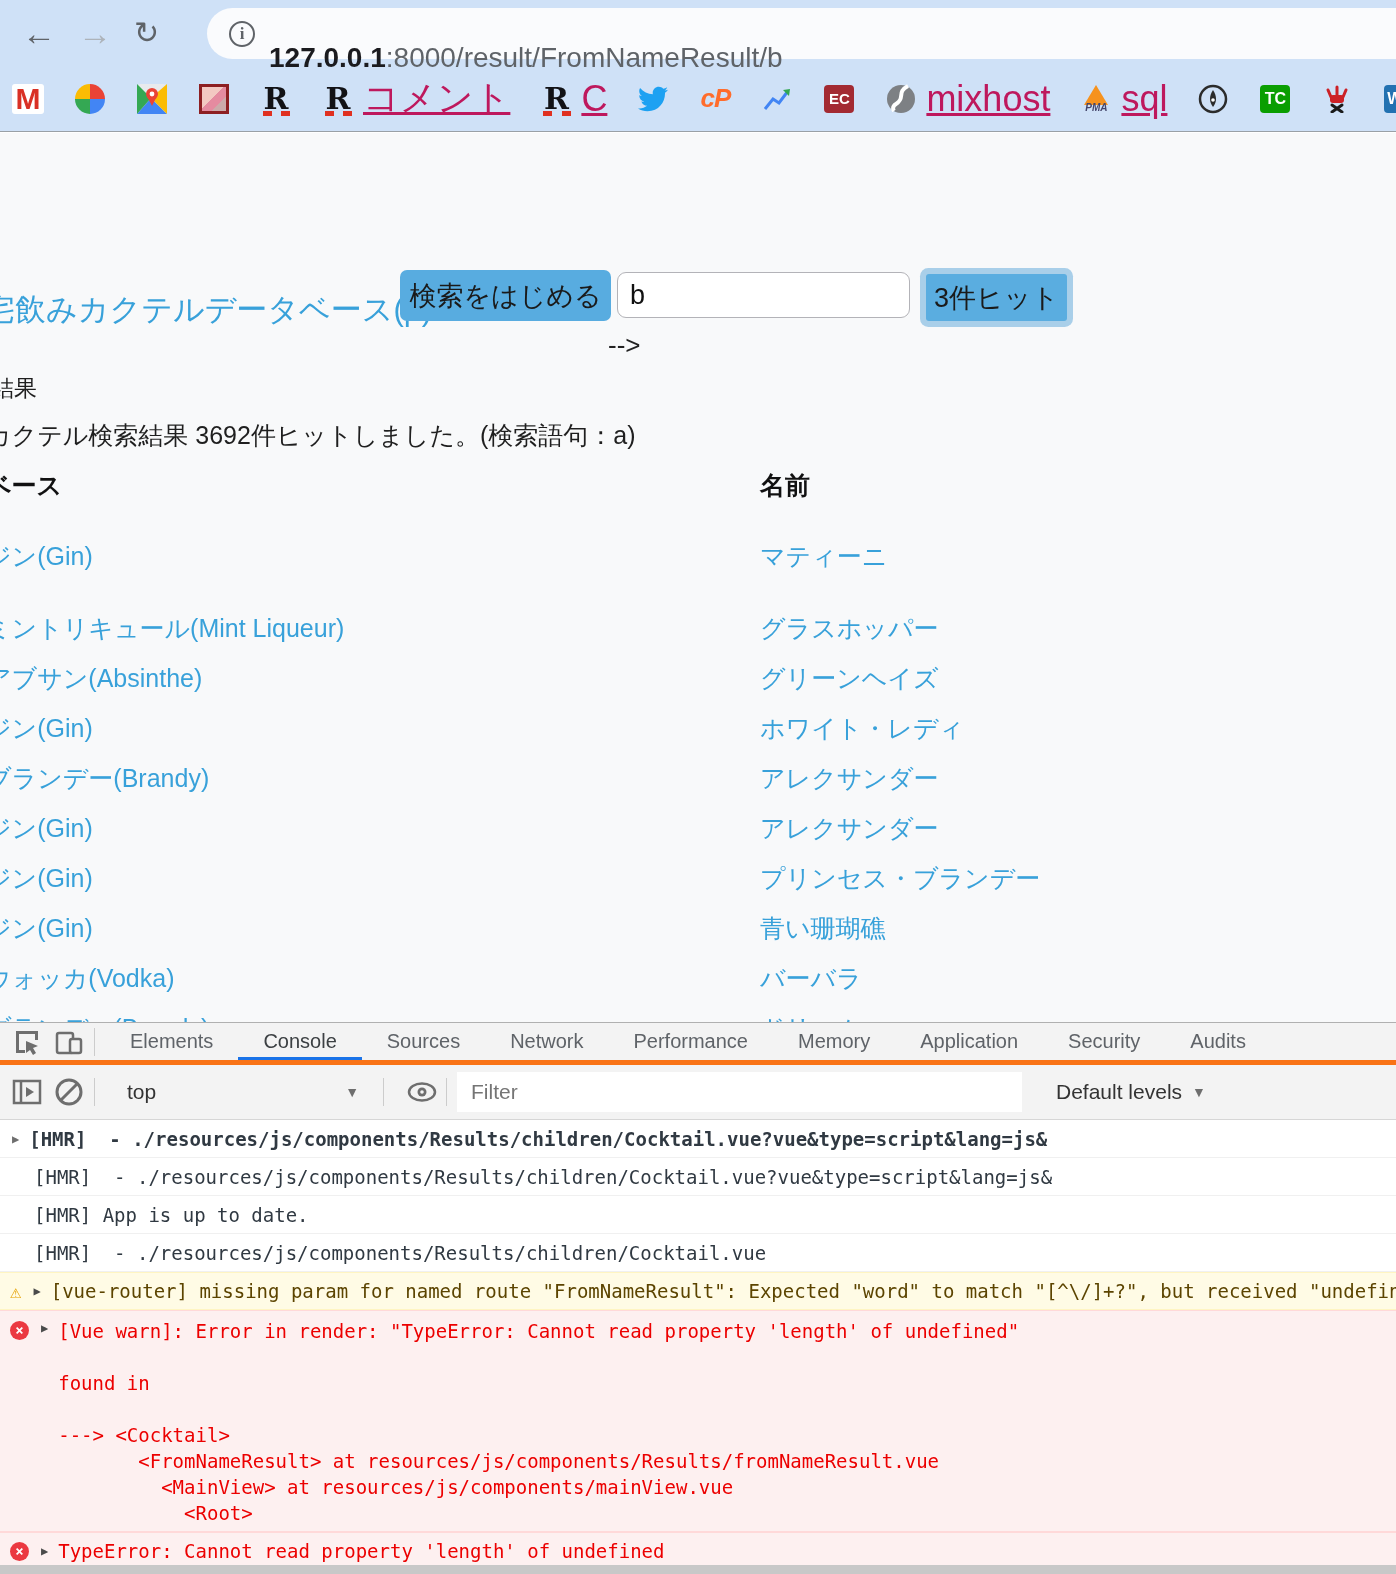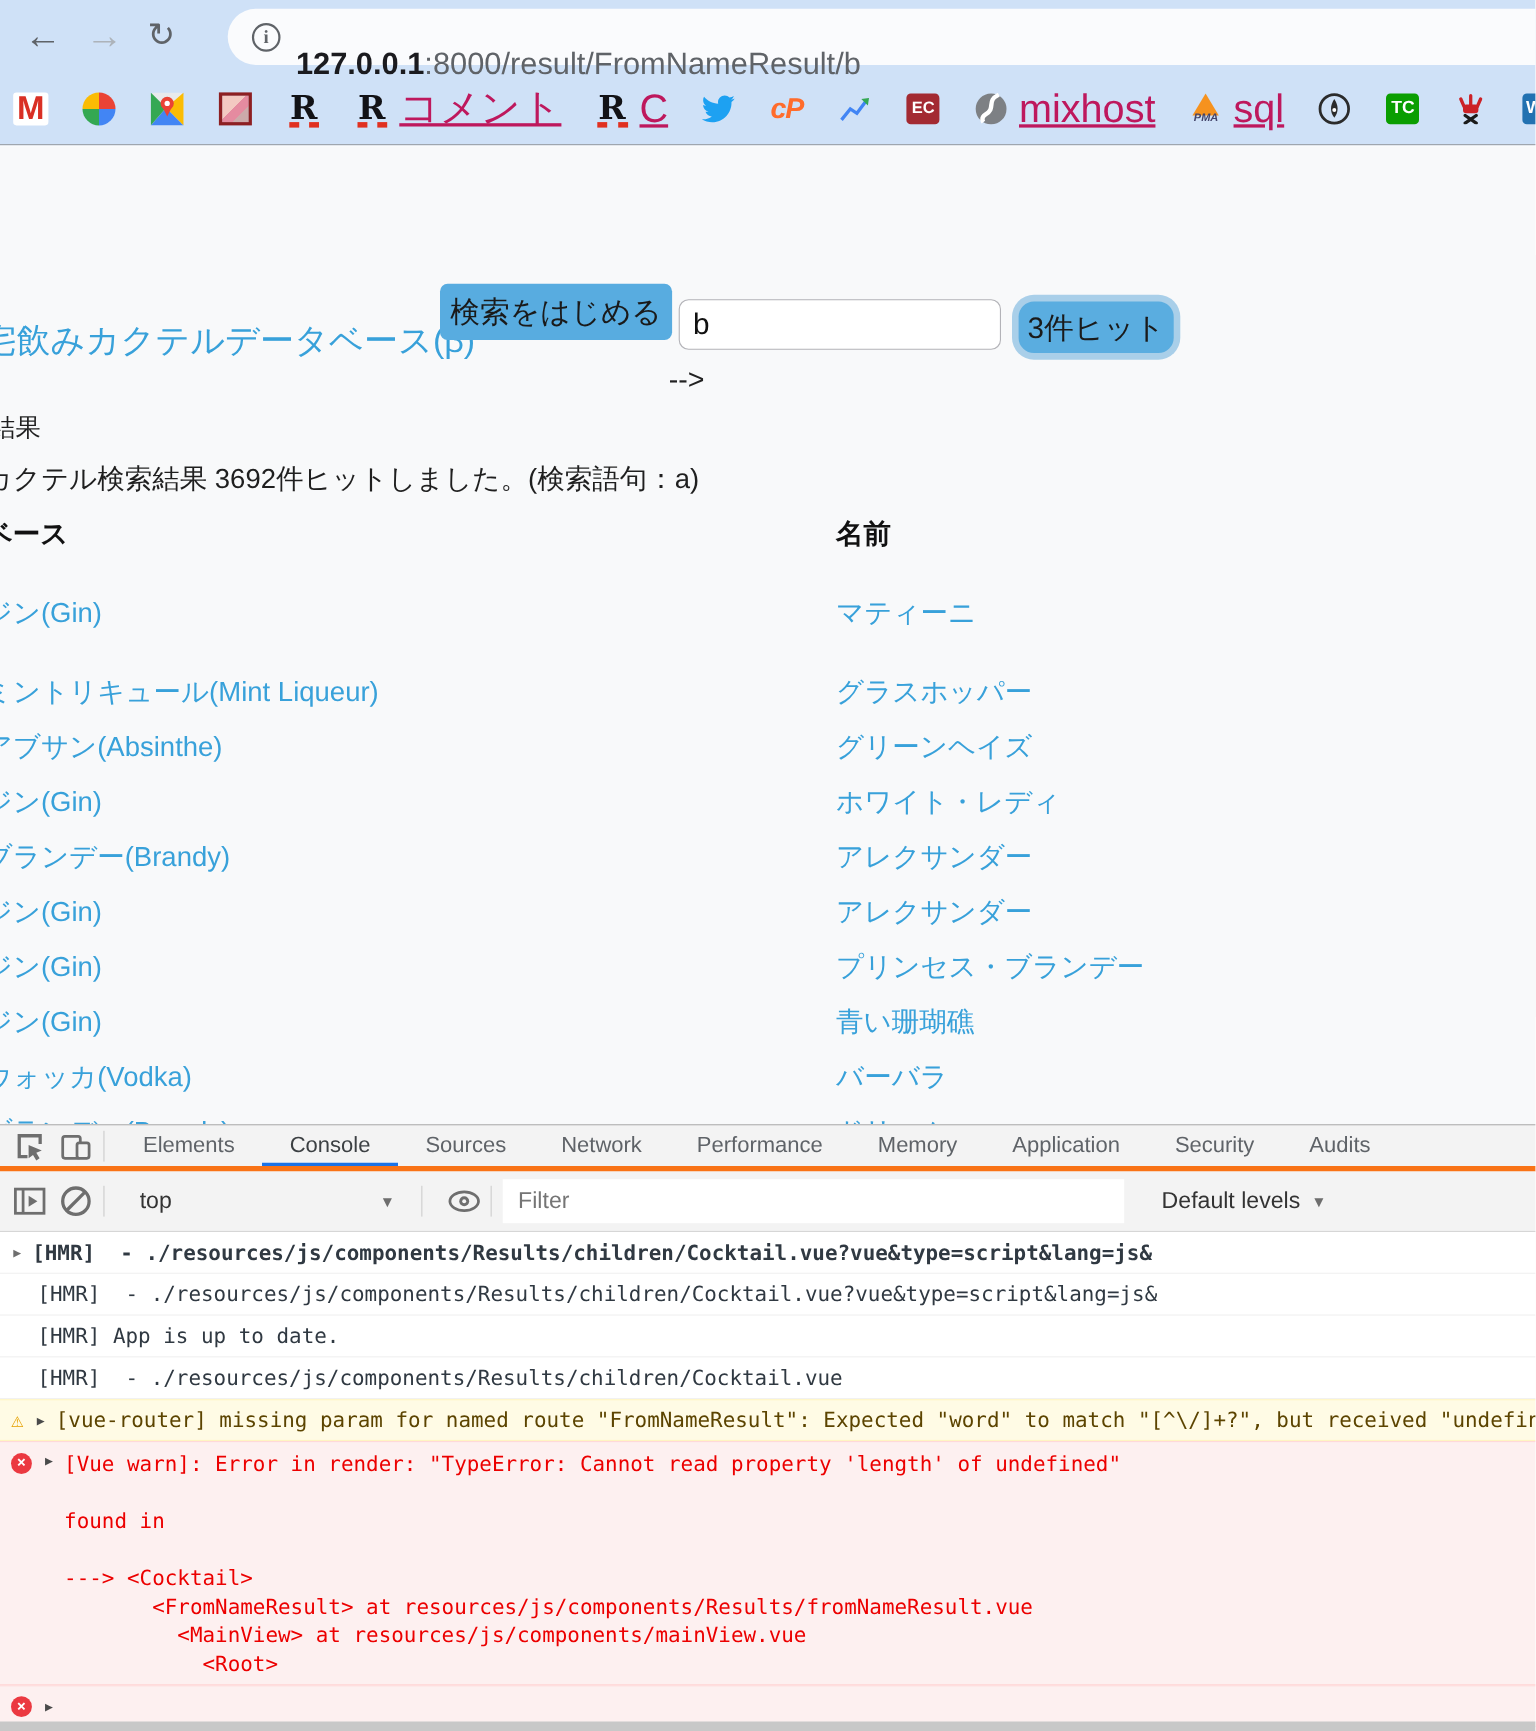--- a/index.html
+++ b/index.html
@@ -33,23 +33,23 @@
   .ec { background:#a32a32; }
   .tc { background:#0a9e01; font-size:16px; }
   .wp { background:#2271b1; font-size:16px; }
   .pma { display:flex; flex-direction:column; align-items:center; line-height:1; }
   .pma .flame { width:0; height:0; border-left:12px solid transparent; border-right:12px solid transparent; border-bottom:20px solid #f6921e; }
   .pma .t { font-size:10px; font-weight:bold; font-style:italic; color:#44456b; margin-top:-2px; }
 
   
   .page { position:absolute; top:133px; left:0; width:100%; height:889px; background:#f8f9fa; overflow:hidden; }
   .site-title { position:absolute; left:-16px; top:156px; font-size:31px; color:#38a1da; white-space:nowrap; }
-  .search-btn { position:absolute; left:400px; top:125px; width:211px; height:51px; background:#58ace0; border:none; border-radius:7px; font-size:27px; color:#1a1a1a; font-family:"Liberation Sans",sans-serif; }
+  .search-btn { position:absolute; left:400px; top:137px; width:211px; height:51px; background:#58ace0; border:none; border-radius:7px; font-size:27px; color:#1a1a1a; font-family:"Liberation Sans",sans-serif; }
   .search-input { position:absolute; left:617px; top:139px; width:293px; height:46px; border:1px solid #b3b3b8; border-radius:9px; font-size:27px; padding-left:12px; background:#fff; color:#111; font-family:"Liberation Sans",sans-serif; }
-  .hits-btn { position:absolute; left:926px; top:141px; width:141px; height:47px; background:#5aade0; border:none; border-radius:14px; box-shadow:0 0 0 6px #a9cfe9; font-size:27px; color:#1a1a1a; font-family:"Liberation Sans",sans-serif; }
+  .hits-btn { position:absolute; left:926px; top:141px; width:141px; height:47px; background:#5aade0; border:none; border-radius:3px; box-shadow:0 0 0 6px #a9cfe9; font-size:27px; color:#1a1a1a; font-family:"Liberation Sans",sans-serif; }
   .arrow-text { position:absolute; left:608px; top:197px; font-size:26px; color:#222; }
   .section-title { position:absolute; left:-9px; top:240px; font-size:23px; color:#1f1f1f; }
   .summary { position:absolute; left:-14px; top:286px; font-size:25px; color:#1f1f1f; white-space:nowrap; }
   .th-base { position:absolute; left:-14px; top:336px; font-size:25px; font-weight:bold; color:#111; }
   .th-name { position:absolute; left:760px; top:336px; font-size:25px; font-weight:bold; color:#111; }
   .rows { position:absolute; left:-14px; top:398px; width:1500px; }
   .row { display:flex; height:50px; align-items:center; }
   .row:first-child { margin-bottom:22px; }
   .cell-base { width:774px; font-size:25px; color:#38a1da; white-space:nowrap; }
   .cell-name { font-size:25px; color:#38a1da; white-space:nowrap; }
@@ -342,18 +342,18 @@
       <div class="crow"><span class="notri"></span><span class="ctext">[HMR]  - ./resources/js/components/Results/children/Cocktail.vue</span></div>
       <div class="crow warn"><span class="badge warn-ic">⚠</span><span class="tri dark">▶</span><span class="ctext">[vue-router] missing param for named route "FromNameResult": Expected "word" to match "[^\/]+?", but received "undefined"</span></div>
       <div class="crow err block"><span class="badge err-ic">×</span><span class="tri dark">▶</span><span class="ctext">[Vue warn]: Error in render: "TypeError: Cannot read property 'length' of undefined"
 
 found in
 
 ---&gt; &lt;Cocktail&gt;
        &lt;FromNameResult&gt; at resources/js/components/Results/fromNameResult.vue
          &lt;MainView&gt; at resources/js/components/mainView.vue
            &lt;Root&gt;</span></div>
-      <div class="crow err"><span class="badge err-ic">×</span><span class="tri dark">▶</span></div>
+      <div class="crow err"><span class="badge err-ic">×</span><span class="tri dark">▶</span><span class="ctext">TypeError: Cannot read property 'length' of undefined</span></div>
     </div>
     <div class="bottom-strip"></div>
   </div>
 
 </div>
 
 </body></html>

